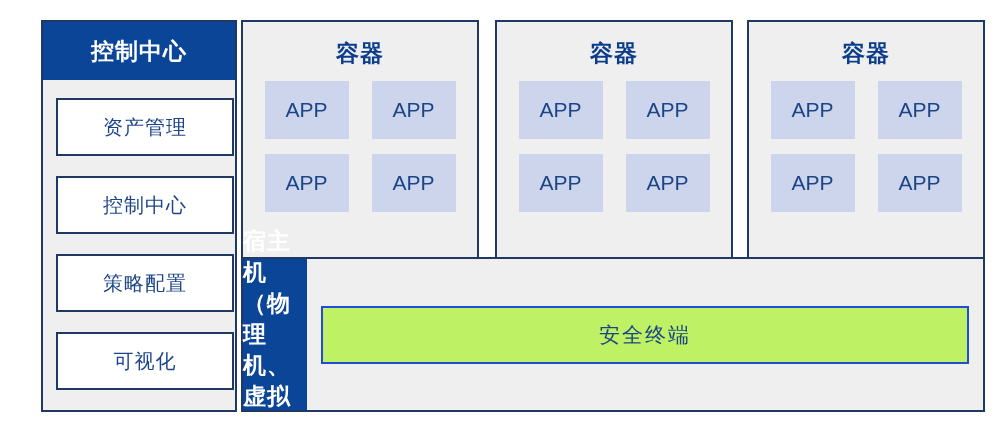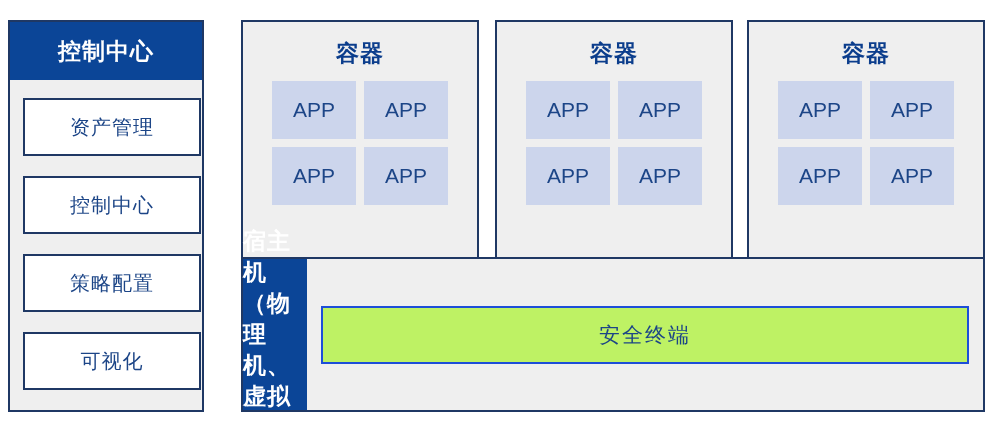--- a/index.html
+++ b/index.html
@@ -17,21 +17,21 @@
   #diagram {
     position: relative;
     width: 1001px;
     height: 437px;
     background: #ffffff;
   }
 
   
   .control-panel {
     position: absolute;
-    left: 8px;
+    left: 41px;
     top: 20px;
     width: 196px;
     height: 392px;
     box-sizing: border-box;
     border: 2px solid #1f3864;
     background: #efefef;
     display: flex;
     flex-direction: column;
   }
   .control-header {
@@ -91,21 +91,20 @@
     font-size: 23px;
     font-weight: bold;
     letter-spacing: 1px;
   }
   .app-grid {
     display: grid;
     grid-template-columns: 84px 84px;
     grid-template-rows: 58px 58px;
     column-gap: 23px;
     row-gap: 15px;
-    gap: 8px;
   }
   .app-box {
     background: #ccd5ec;
     color: #1c4587;
     font-size: 21px;
     display: flex;
     align-items: center;
     justify-content: center;
   }
 

